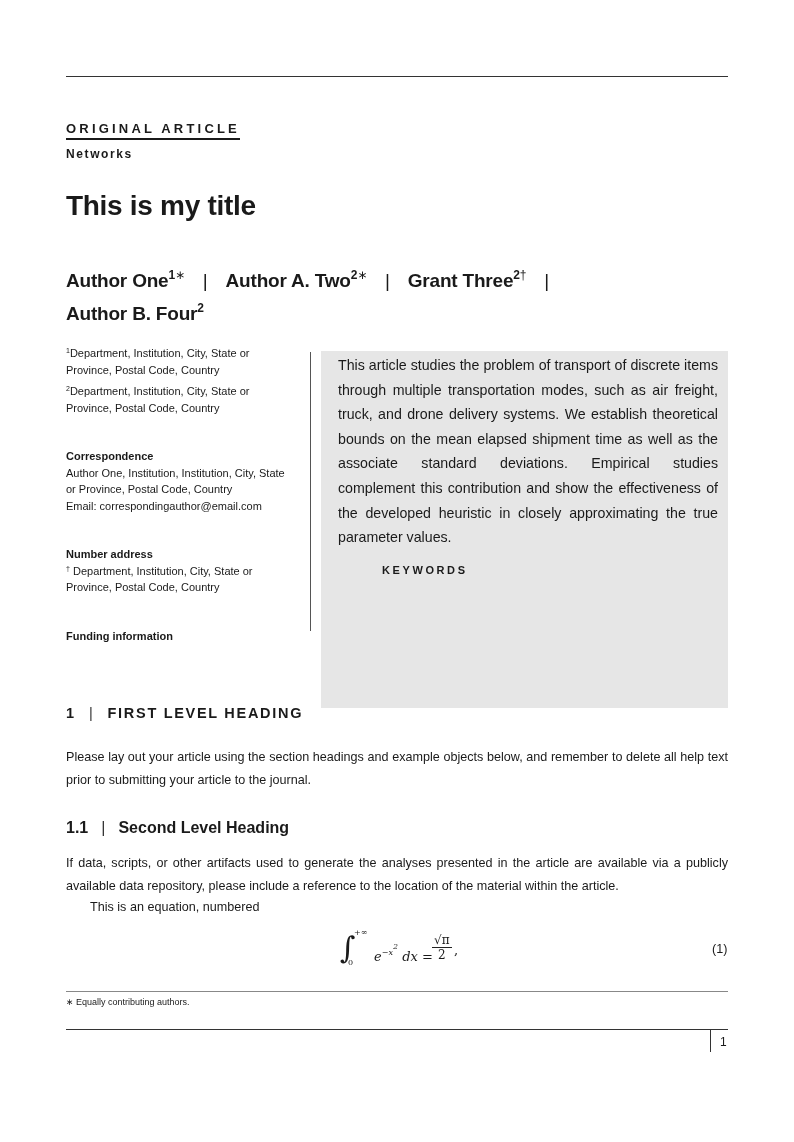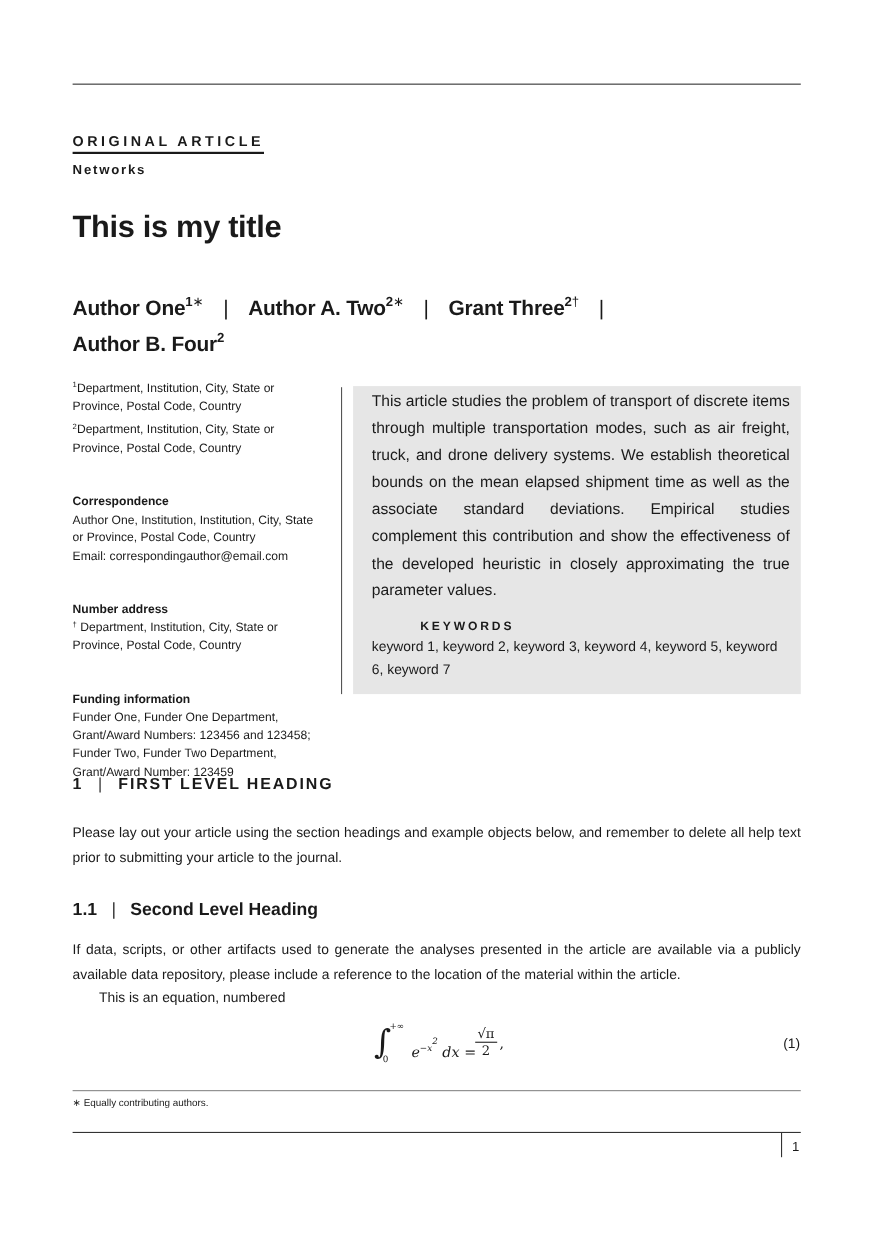--- a/index.html
+++ b/index.html
@@ -14,21 +14,21 @@
   .authors { left: 66px; top: 264px; width: 600px; font-size: 19px; font-weight: bold; line-height: 33px; letter-spacing: -0.2px; }
   .authors sup { font-size: 12px; vertical-align: 8px; line-height: 0; }
   .authors .sym { font-weight: normal; }
   .authors .sep { display: inline-block; margin: 0 18px; font-weight: normal; }
   .left-col { left: 66px; top: 345px; width: 230px; font-size: 11px; line-height: 16.5px; }
   .left-col p { margin: 0; }
   .left-col .aff { margin-bottom: 5px; }
   .left-col sup { font-size: 7px; vertical-align: 4px; line-height: 0; }
   .left-col .hd { font-weight: bold; margin-top: 32px; }
   .vbar { left: 310px; top: 352px; width: 0; height: 279px; border-left: 1.5px solid #555; }
-  .abstract { left: 321px; top: 351px; width: 407px; height: 280px; background: #e6e6e6; box-sizing: border-box; padding: 2px 10px 0 17px; }
+  .abstract { left: 321px; top: 351px; width: 407px; height: 357px; background: #e6e6e6; box-sizing: border-box; padding: 2px 10px 0 17px; }
   .abstract .text { font-size: 14.2px; line-height: 24.6px; text-align: justify; }
   .abstract .kw-label { margin-top: 14px; font-size: 11px; font-weight: bold; letter-spacing: 2.6px; margin-left: 44px; }
   .abstract .kw { margin-top: 2px; font-size: 12.6px; line-height: 21px; }
   .h1 { left: 66px; top: 705px; font-size: 14.5px; font-weight: bold; letter-spacing: 1.7px; }
   .h1 .num { letter-spacing: 0; }
   .h1 .bar { font-weight: normal; margin: 0 13px 0 15px; color: #333; }
   .para { left: 66px; width: 662px; font-size: 12.6px; line-height: 22.5px; text-align: justify; }
   .p1 { top: 746px; }
   .h2 { left: 66px; top: 819px; font-size: 16px; font-weight: bold; }
   .h2 .bar { font-weight: normal; margin: 0 13px 0 13px; color: #333; }
@@ -65,28 +65,26 @@
 
 <div class="abs left-col">
   <p class="aff"><sup>1</sup><span>Department, Institution, City, State or Province, Postal Code, Country</span></p>
   <p class="aff"><sup>2</sup><span>Department, Institution, City, State or Province, Postal Code, Country</span></p>
   <p class="hd">Correspondence</p>
   <p>Author One, Institution, Institution, City, State or Province, Postal Code, Country</p>
   <p>Email: correspondingauthor@email.com</p>
   <p class="hd">Number address</p>
   <p><sup>†</sup> <span>Department, Institution, City, State or Province, Postal Code, Country</span></p>
   <p class="hd">Funding information</p>
-  <p>Funder One, Funder One Department, Grant/Award Numbers: 123456 and 123458; Funder Two, Funder Two Department, Grant/Award Number: 123459</p>
 </div>
 
 <div class="abs vbar"></div>
 <div class="abs abstract">
   <div class="text">This article studies the problem of transport of discrete items through multiple transportation modes, such as air freight, truck, and drone delivery systems. We establish theoretical bounds on the mean elapsed shipment time as well as the associate standard deviations. Empirical studies complement this contribution and show the effectiveness of the developed heuristic in closely approximating the true parameter values.</div>
   <div class="kw-label">KEYWORDS</div>
-  <div class="kw">keyword 1, keyword 2, keyword 3, keyword 4, keyword 5, keyword 6, keyword 7</div>
 </div>
 
 <div class="abs h1">
   <span class="num">1</span><span class="bar">|</span><span>FIRST LEVEL HEADING</span>
 </div>
 <div class="abs para p1">Please lay out your article using the section headings and example objects below, and remember to delete all help text prior to submitting your article to the journal.</div>
 
 <div class="abs h2">
   <span>1.1</span><span class="bar">|</span><span>Second Level Heading</span>
 </div>

